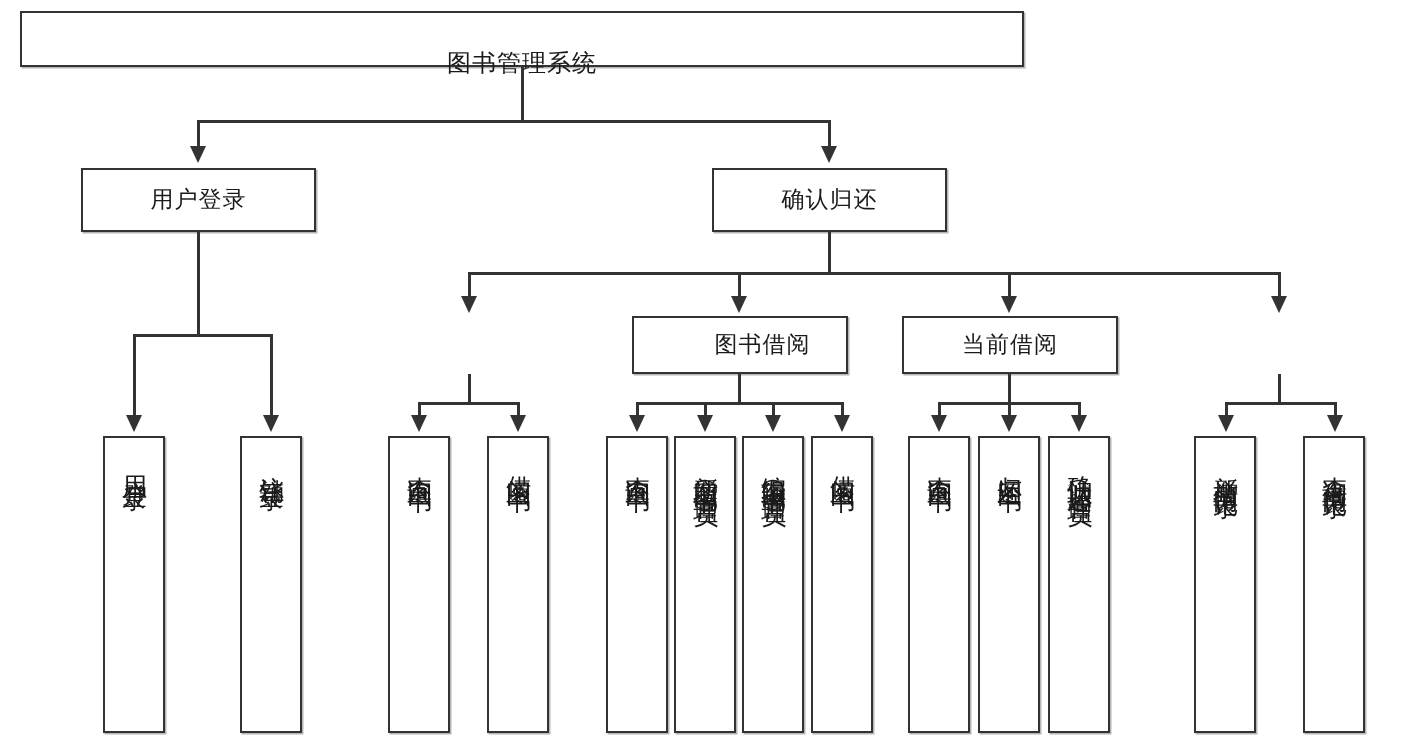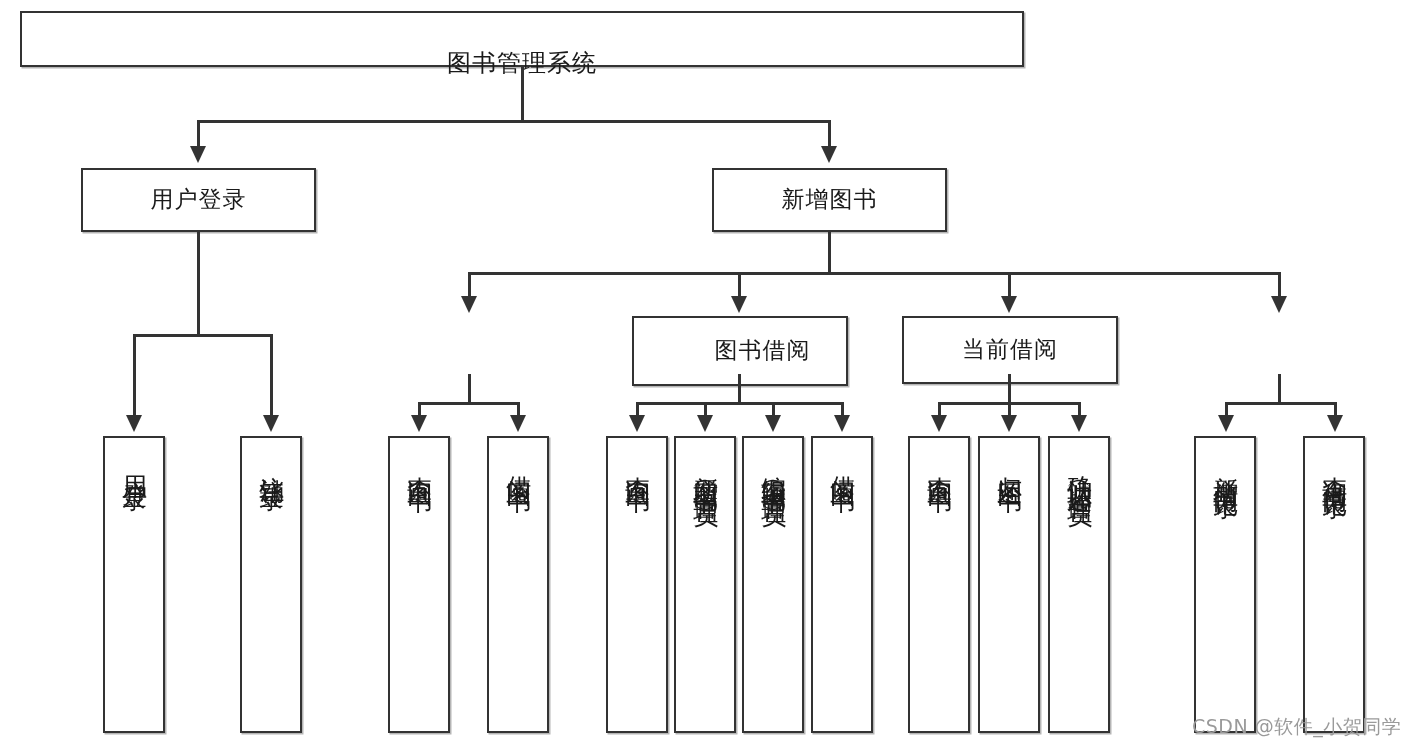--- a/index.html
+++ b/index.html
@@ -101,21 +101,21 @@
   <div class="arrow" style="left:190px; top:146px;"></div>
 
   <div class="conn vline" style="left:828px; top:120px; width:2.5px; height:27px;"></div>
   <div class="arrow" style="left:821px; top:146px;"></div>
 
   <div class="node h" style="left:81px; top:168px; width:235px; height:64px;">
     <span class="label">用户登录</span>
   </div>
 
   <div class="node h" style="left:712px; top:168px; width:235px; height:64px;">
-    <span class="label">新增图书</span>
+    <span class="label">确认归还</span>
   </div>
 
   <div class="conn vline" style="left:197px; top:232px; width:2.5px; height:104px;"></div>
   <div class="conn hline" style="left:133px; top:334px; width:139px; height:2.5px;"></div>
   <div class="conn vline" style="left:133px; top:334px; width:2.5px; height:82px;"></div>
   <div class="arrow" style="left:126px; top:415px;"></div>
   <div class="conn vline" style="left:270px; top:334px; width:2.5px; height:82px;"></div>
   <div class="arrow" style="left:263px; top:415px;"></div>
 
   <div class="conn vline" style="left:828px; top:232px; width:2.5px; height:42px;"></div>
@@ -126,24 +126,24 @@
 
   <div class="conn vline" style="left:738px; top:272px; width:2.5px; height:25px;"></div>
   <div class="arrow" style="left:731px; top:296px;"></div>
 
   <div class="conn vline" style="left:1008px; top:272px; width:2.5px; height:25px;"></div>
   <div class="arrow" style="left:1001px; top:296px;"></div>
 
   <div class="conn vline" style="left:1278px; top:272px; width:2.5px; height:25px;"></div>
   <div class="arrow" style="left:1271px; top:296px;"></div>
 
-  <div class="node h" style="left:632px; top:316px; width:216px; height:70px;padding-left:45px;">
+  <div class="node h" style="left:632px; top:316px; width:216px; height:58px;padding-left:45px;">
     <span class="label">图书借阅</span>
   </div>
-  <div class="node h" style="left:902px; top:316px; width:216px; height:68px;">
+  <div class="node h" style="left:902px; top:316px; width:216px; height:58px;">
     <span class="label">当前借阅</span>
   </div>
 
   <div class="conn vline" style="left:468px; top:374px; width:2.5px; height:30px;"></div>
   <div class="conn hline" style="left:418px; top:402px; width:101px; height:2.5px;"></div>
   <div class="conn vline" style="left:418px; top:402px; width:2.5px; height:14px;"></div>
   <div class="arrow" style="left:411px; top:415px;"></div>
   <div class="conn vline" style="left:517px; top:402px; width:2.5px; height:14px;"></div>
   <div class="arrow" style="left:510px; top:415px;"></div>
 
@@ -211,15 +211,14 @@
     <span class="label">确认归还（管理员）</span>
   </div>
 
   <div class="node v" style="left:1194px; top:436px; width:62px; height:297px;">
     <span class="label">新增借阅记录</span>
   </div>
   <div class="node v" style="left:1303px; top:436px; width:62px; height:297px;">
     <span class="label">查询借阅记录</span>
   </div>
 
-  <div id="watermark" style="left:1192px; top:714px;">CSDN @软件_小贺同学</div>
 
 </div>
 
 </body></html>

